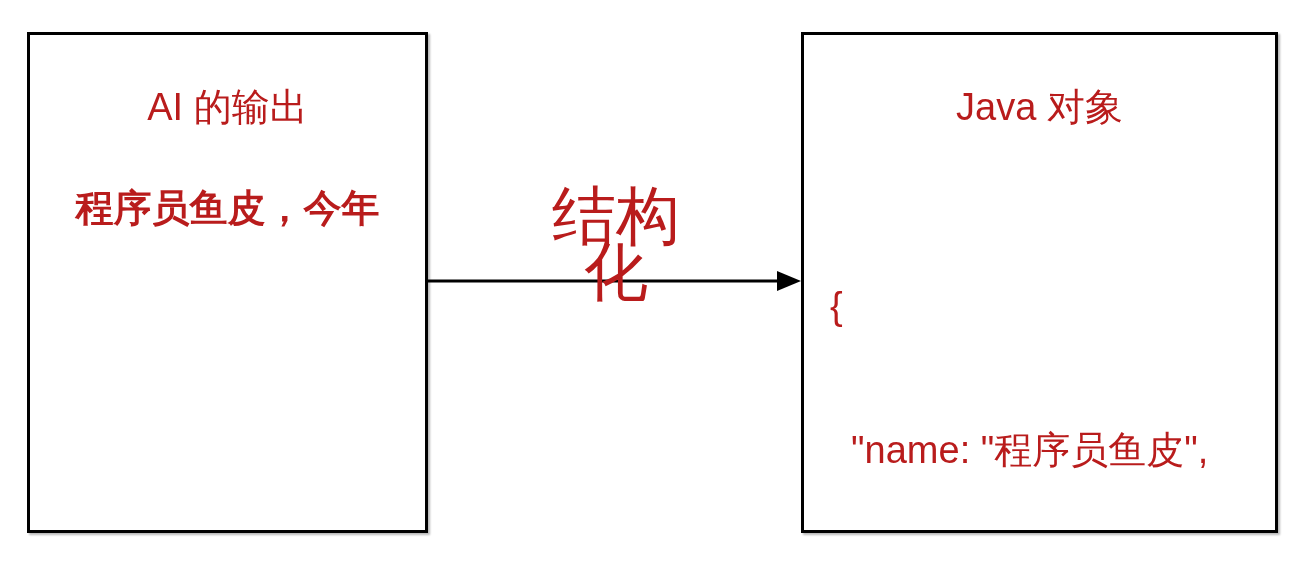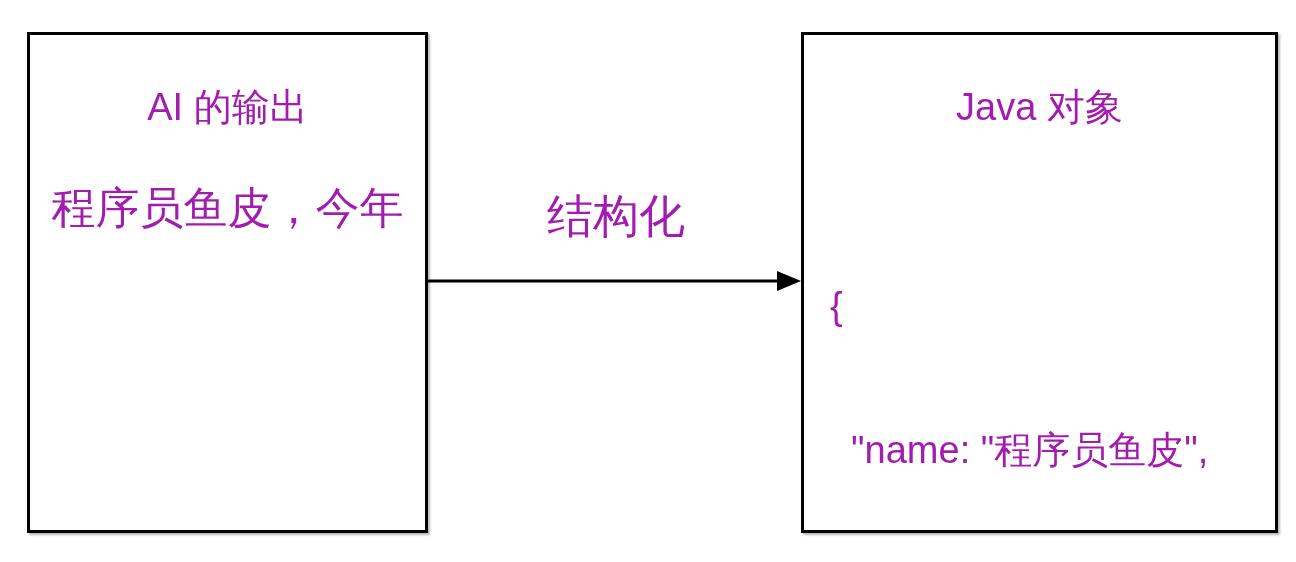--- a/index.html
+++ b/index.html
@@ -6,21 +6,21 @@
     margin: 0;
     padding: 0;
     background: #ffffff;
   }
   .canvas {
     position: relative;
     width: 1296px;
     height: 562px;
     background: #ffffff;
     font-family: "Liberation Sans", sans-serif;
-    color: #a21caf;
+    color: #b91c1c;
     overflow: hidden;
   }
   .box {
     position: absolute;
     box-sizing: border-box;
     background: #ffffff;
     border: 3px solid #000000;
     box-shadow: 2px 2px 2px rgba(0,0,0,0.28);
   }
   .left-box {
@@ -45,22 +45,23 @@
     font-size: 38px;
     line-height: 48px;
     white-space: pre;
   }
   .left-body {
     position: absolute;
     left: 0;
     right: 0;
     top: 149px;
     text-align: center;
-    font-size: 44px;
+    font-size: 38px;
     line-height: 48px;
+    font-weight: bold;
   }
   .code-block {
     position: absolute;
     left: 26px;
     top: 151px;
     font-size: 38px;
     line-height: 48px;
     white-space: pre;
     text-align: left;
   }
@@ -70,21 +71,21 @@
     top: 263px;
     width: 378px;
     height: 36px;
   }
   .arrow-label {
     position: absolute;
     left: 536px;
     top: 188px;
     width: 160px;
     text-align: center;
-    font-size: 46px;
+    font-size: 64px;
     line-height: 56px;
   }
 </style>
 </head>
 <body>
 
 <div class="canvas">
 
   <div class="box left-box">
     <div class="box-title">AI 的输出</div>

